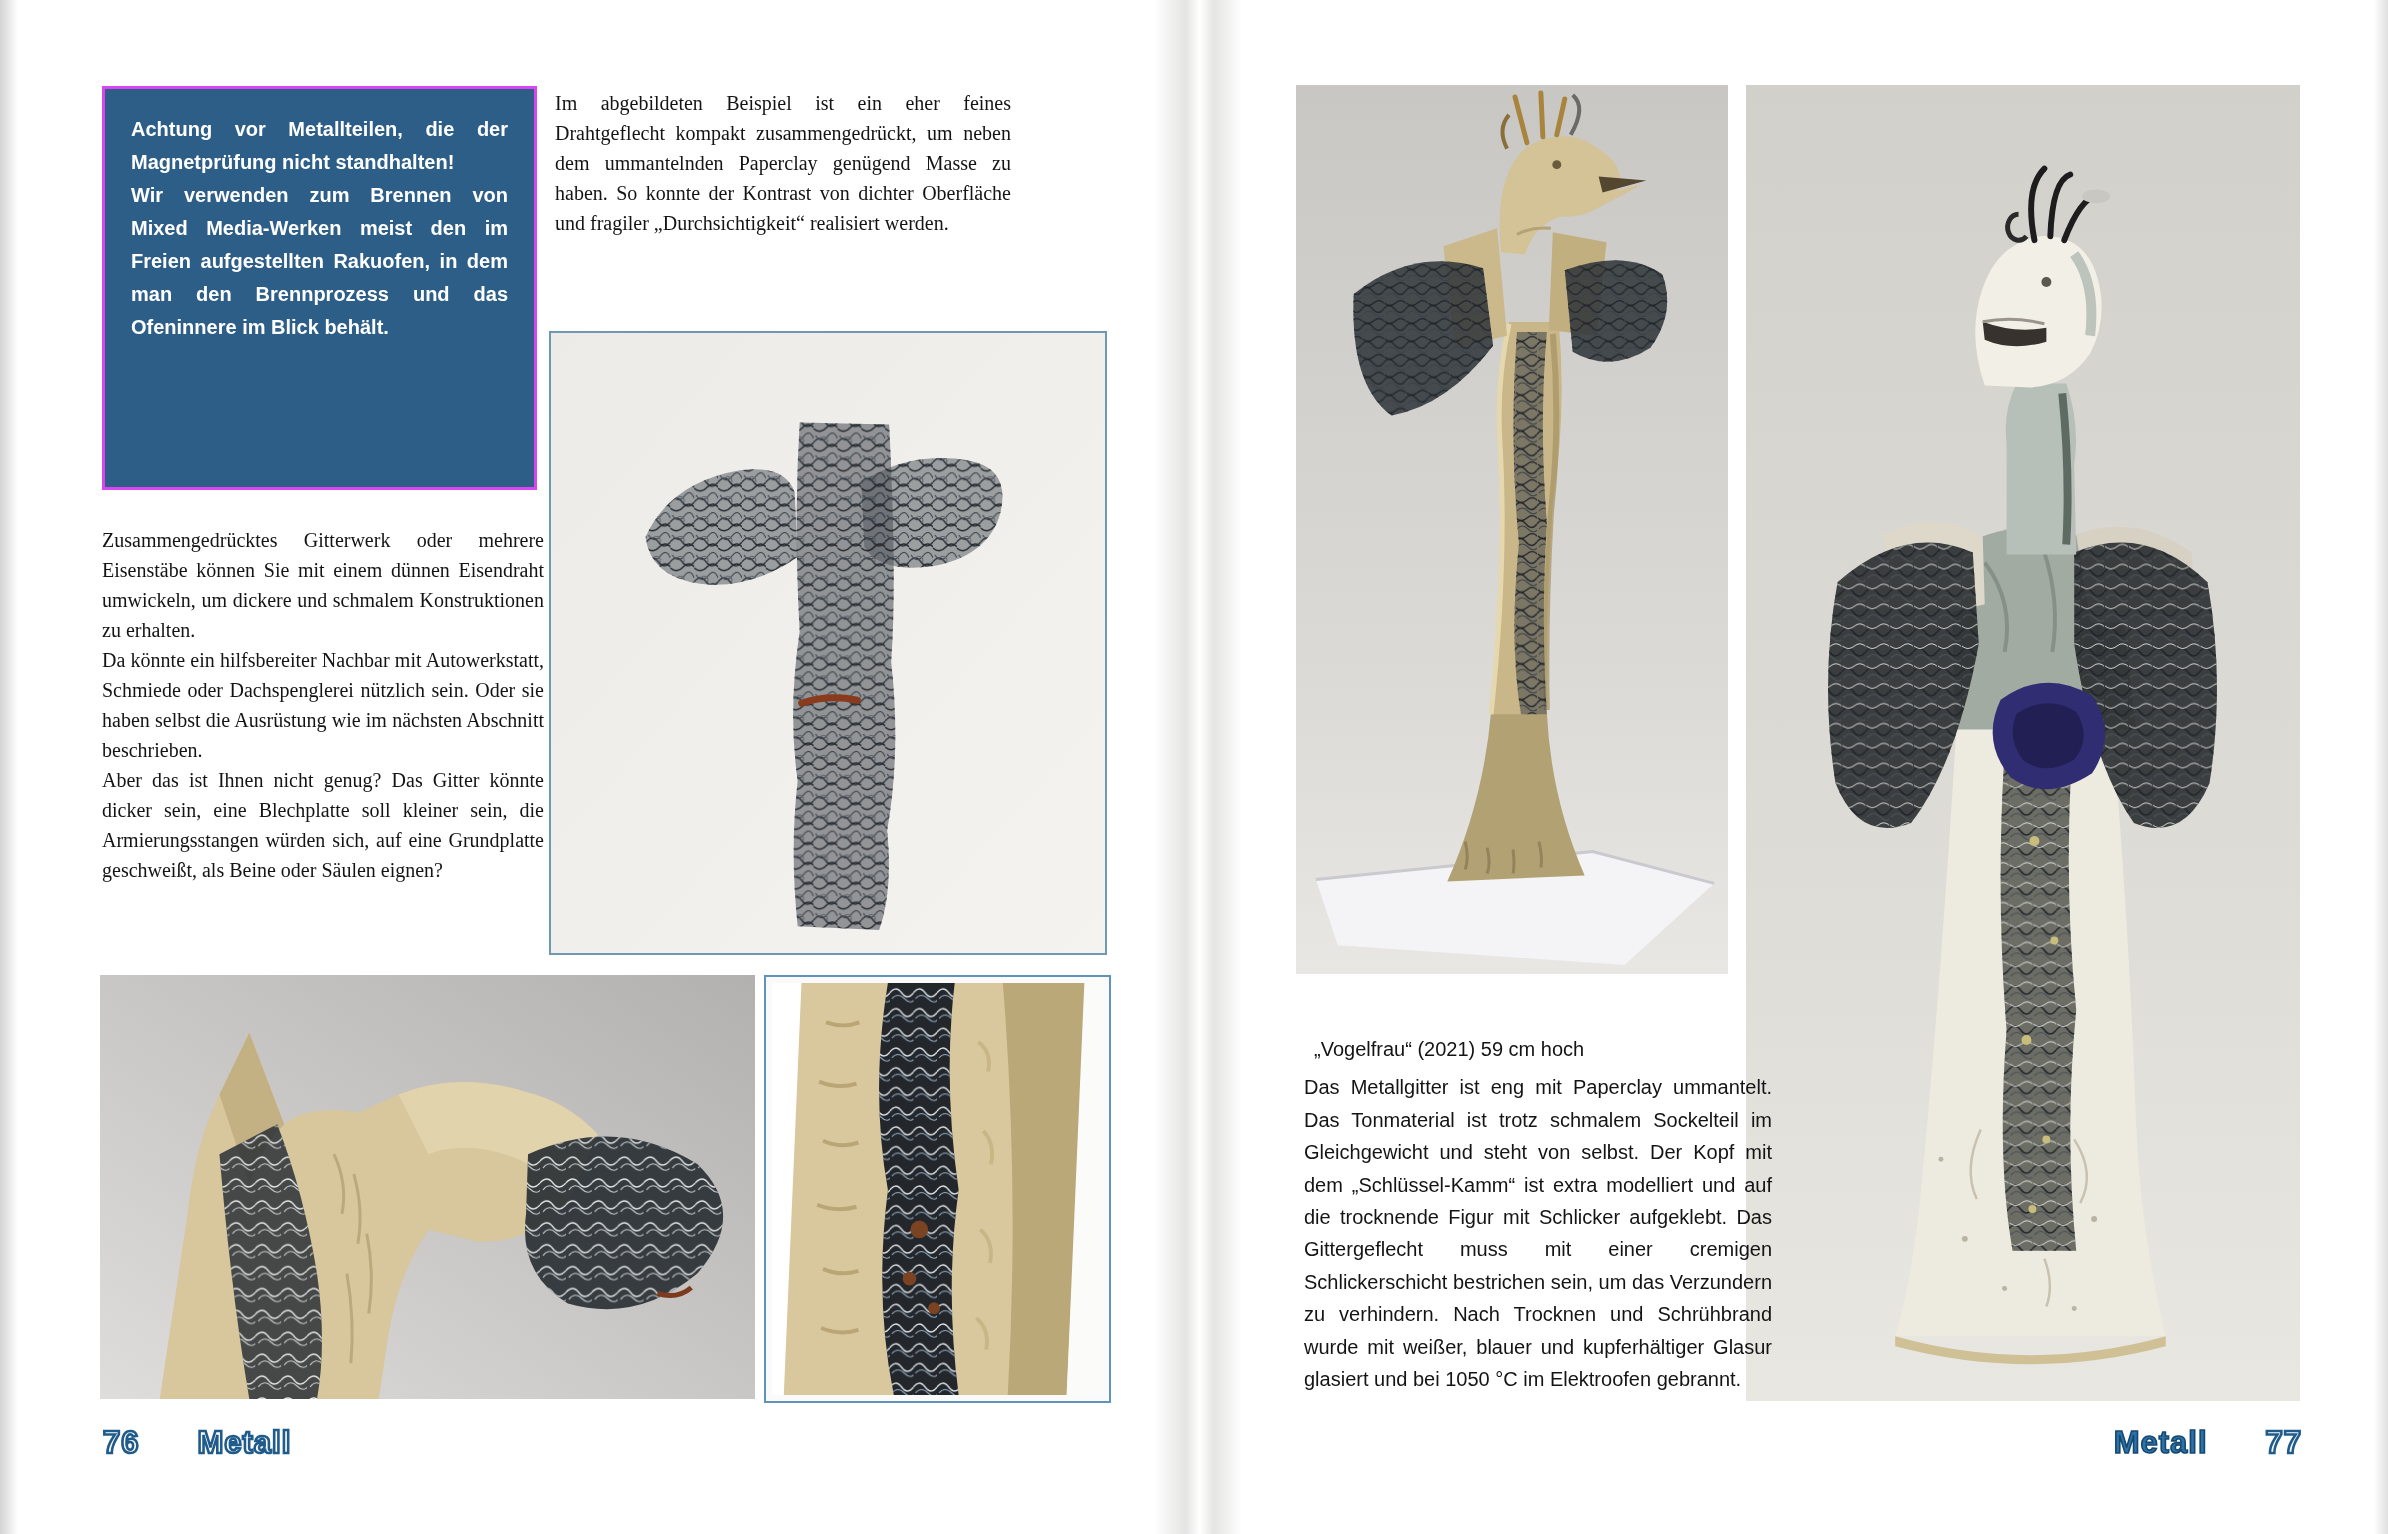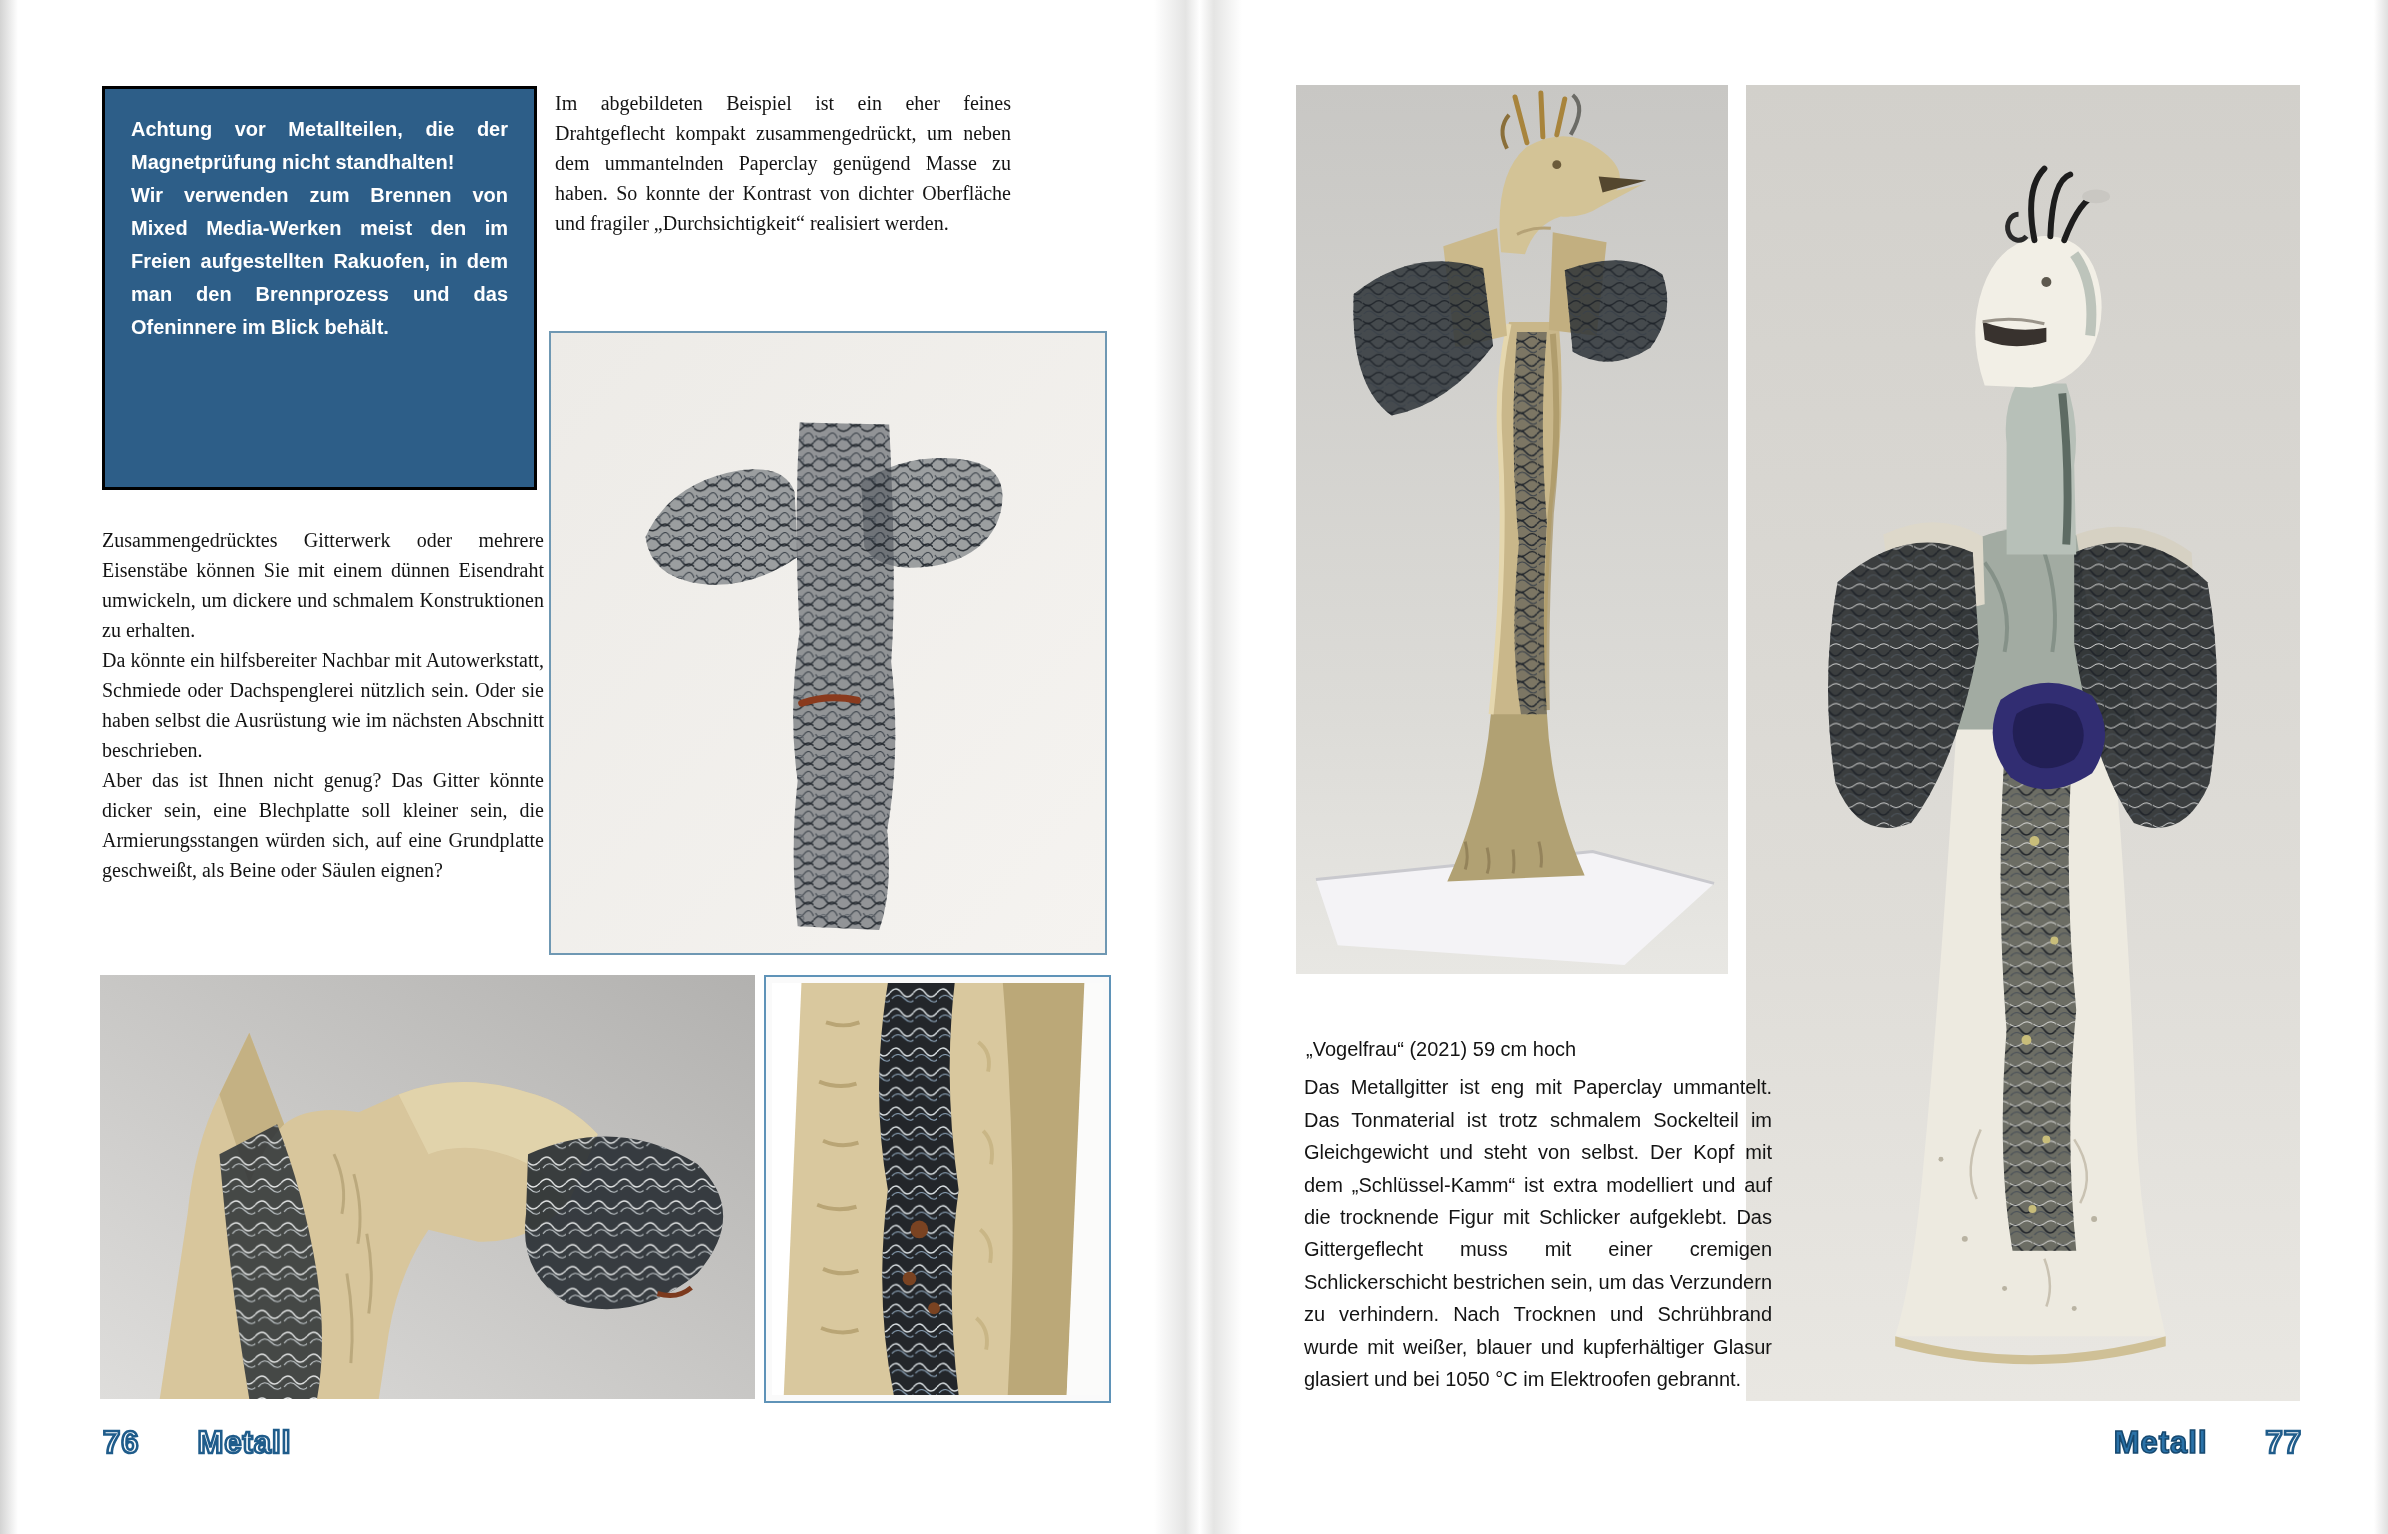--- a/index.html
+++ b/index.html
@@ -13,31 +13,31 @@
   .edge-left{position:absolute;left:0;top:0;width:18px;height:100%;
     background:linear-gradient(to right,rgba(110,110,108,.30),rgba(255,255,255,0));}
   .edge-right{position:absolute;right:0;top:0;width:14px;height:100%;
     background:linear-gradient(to left,rgba(110,110,108,.22),rgba(255,255,255,0));}
   .gutter{position:absolute;left:1154px;top:0;width:88px;height:100%;
     background:linear-gradient(to right,rgba(120,120,116,0) 0%,rgba(120,120,116,.20) 36%,
       rgba(255,255,255,.9) 52%,rgba(135,135,130,.22) 68%,rgba(135,135,130,0) 100%);}
   
   .warning{
     position:absolute;left:102px;top:86px;width:435px;height:404px;box-sizing:border-box;
-    border:3px solid #000000;background:#2d5e88;color:#ffffff;
+    border:3px solid #d946ef;background:#2d5e88;color:#ffffff;
     padding:24px 26px;font-weight:bold;font-size:20px;line-height:1.65;text-align:justify;
     overflow:hidden;
   }
   .warning p{margin:0;}
   .bodytext{font-size:20px;line-height:1.5;text-align:justify;}
   .bodytext p{margin:0;font-family:Liberation Serif, serif;}
   .col1{position:absolute;left:102px;top:525px;width:442px;}
   .col2{position:absolute;left:555px;top:88px;width:456px;}
   .caption{position:absolute;left:1298px;top:1033px;width:480px;font-size:20px;line-height:1.62;}
-  .caption .cap-title{margin:0 0 2px 8px;font-weight:normal;}
+  .caption .cap-title{margin:0 0 2px 16px;font-weight:normal;}
   .caption p{margin:6px;text-align:justify;}
   
   .photo{position:absolute;overflow:hidden;}
   .photo svg{display:block;width:100%;height:100%;}
   .photo-framed{border:2px solid #6f98b3;background:#f1efec;}
   .photo-c{border:2px solid #5f93b8;background:#fafafa;padding:6px;box-sizing:border-box;}
   
   .footer{position:absolute;top:1425px;display:flex;align-items:flex-start;gap:58px;
     font-size:31px;font-weight:800;letter-spacing:1px;}
   .footer-left{left:103px;}

